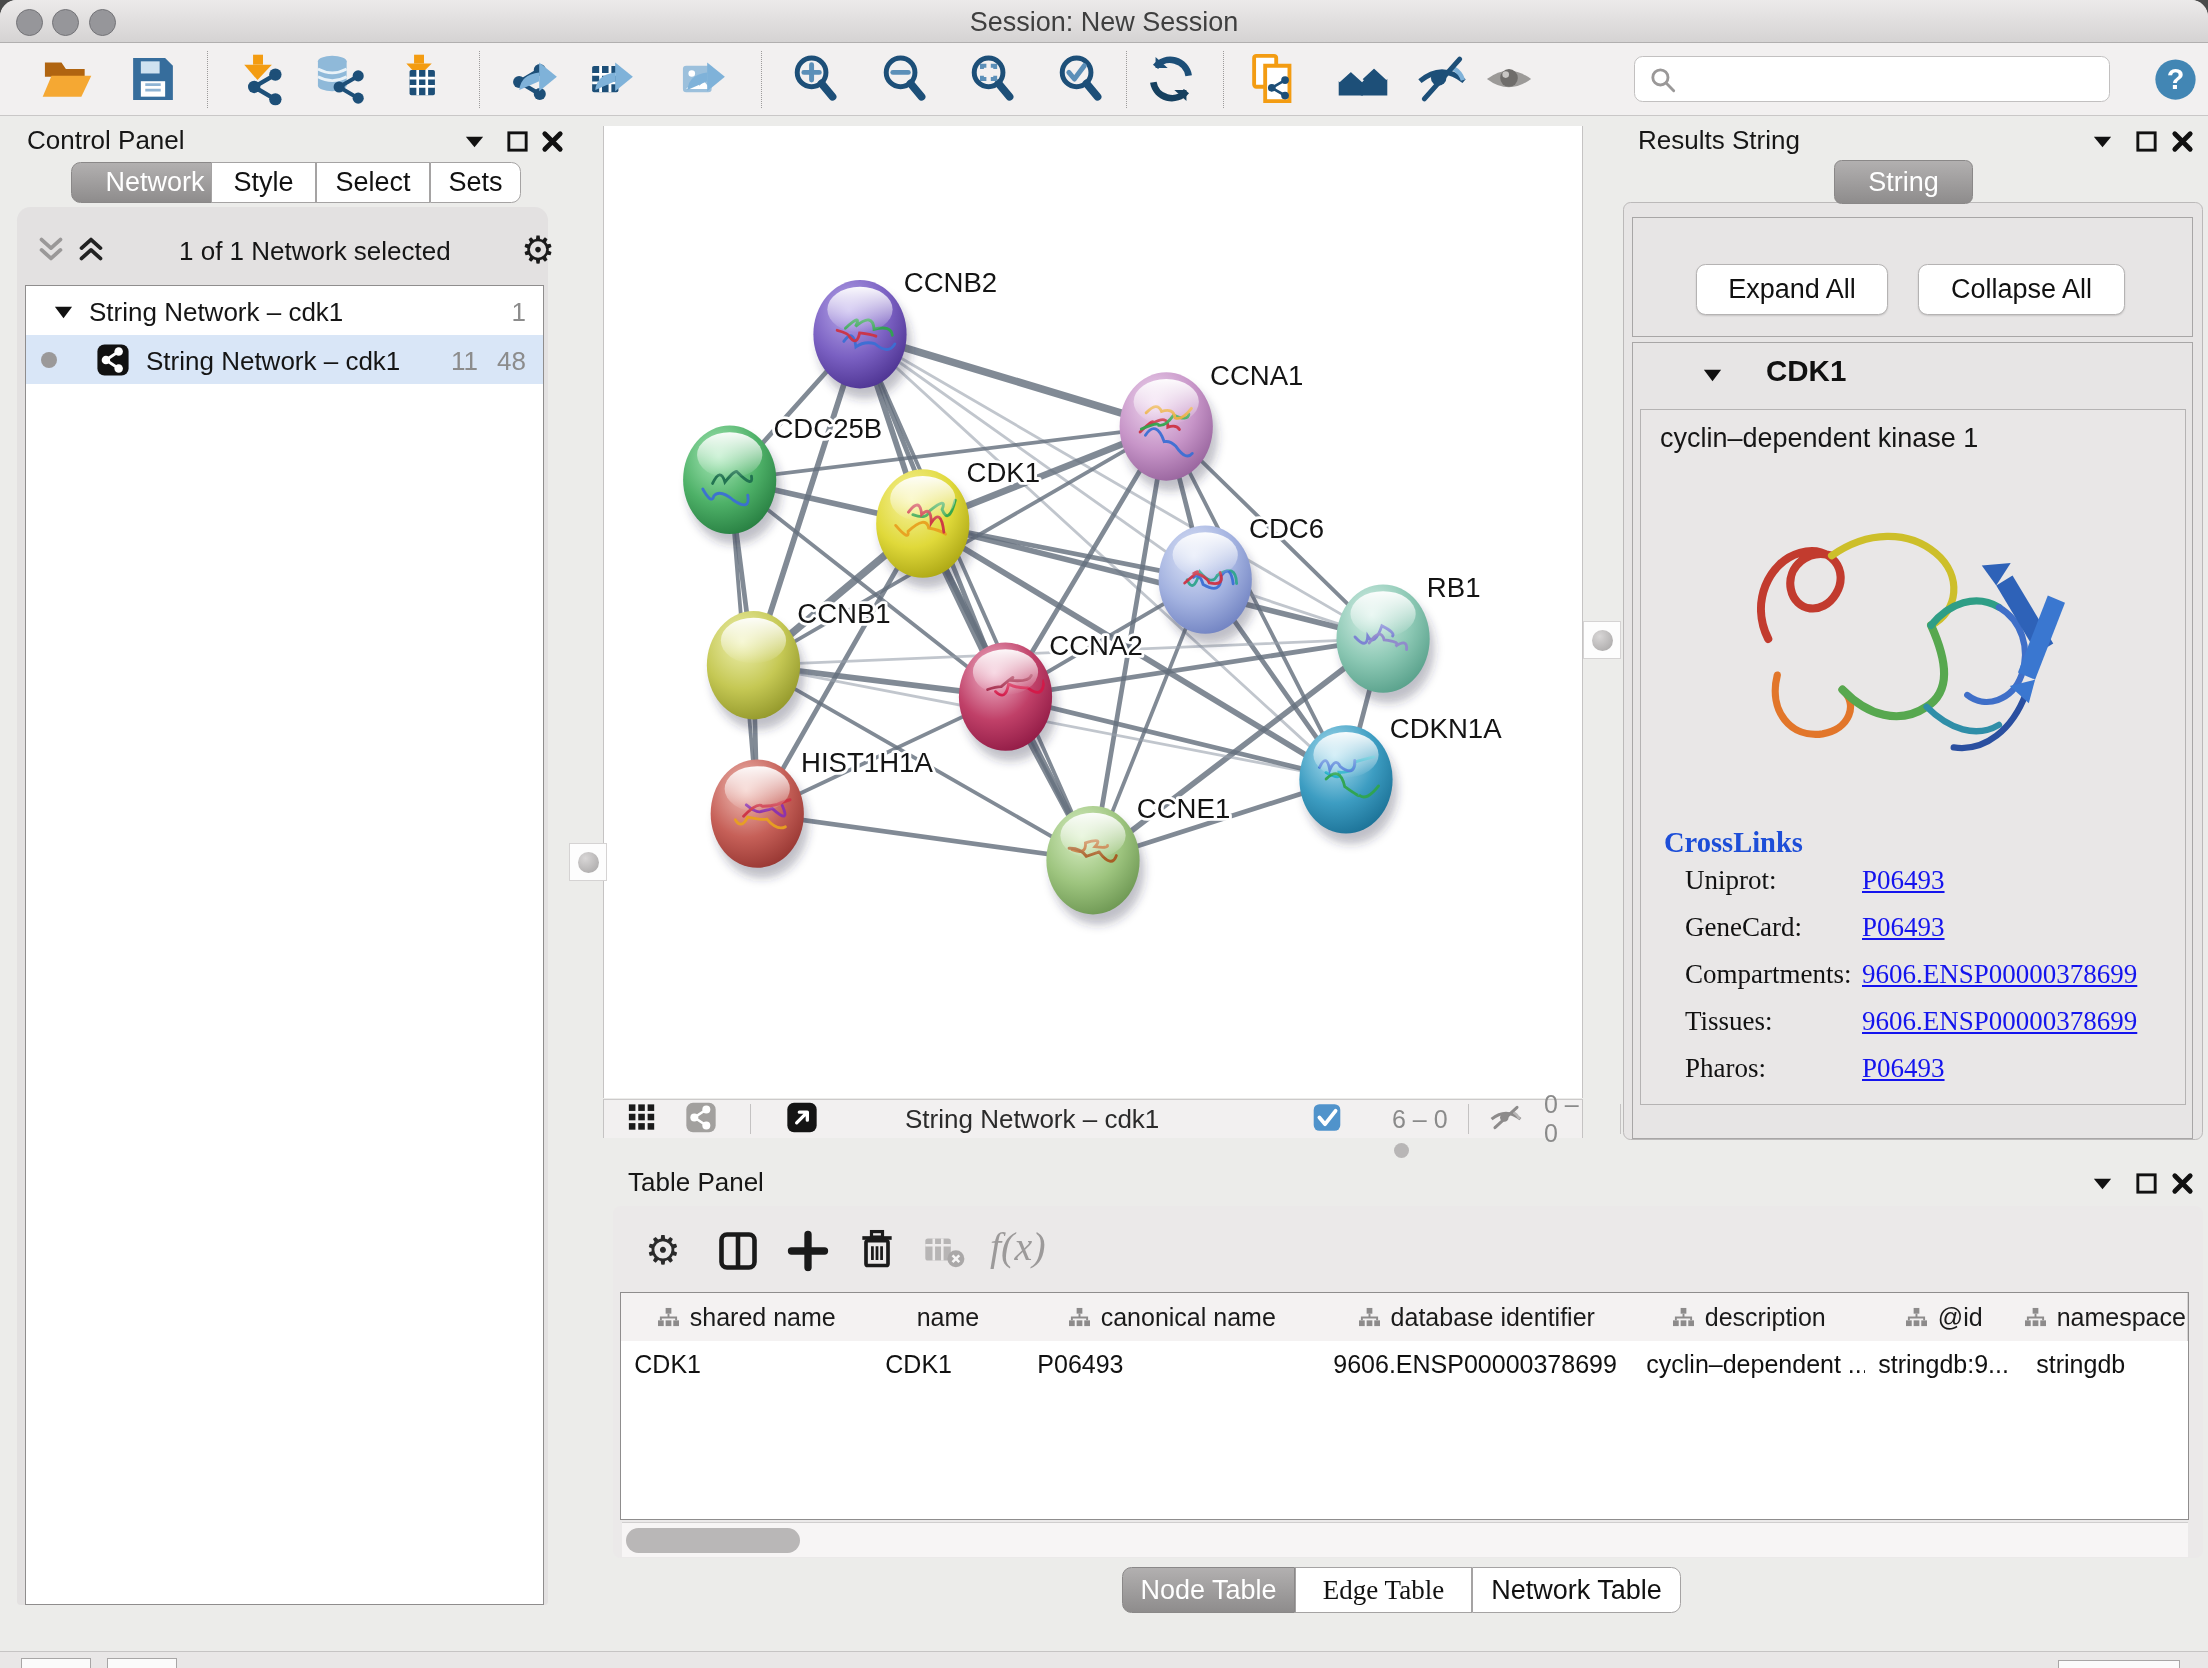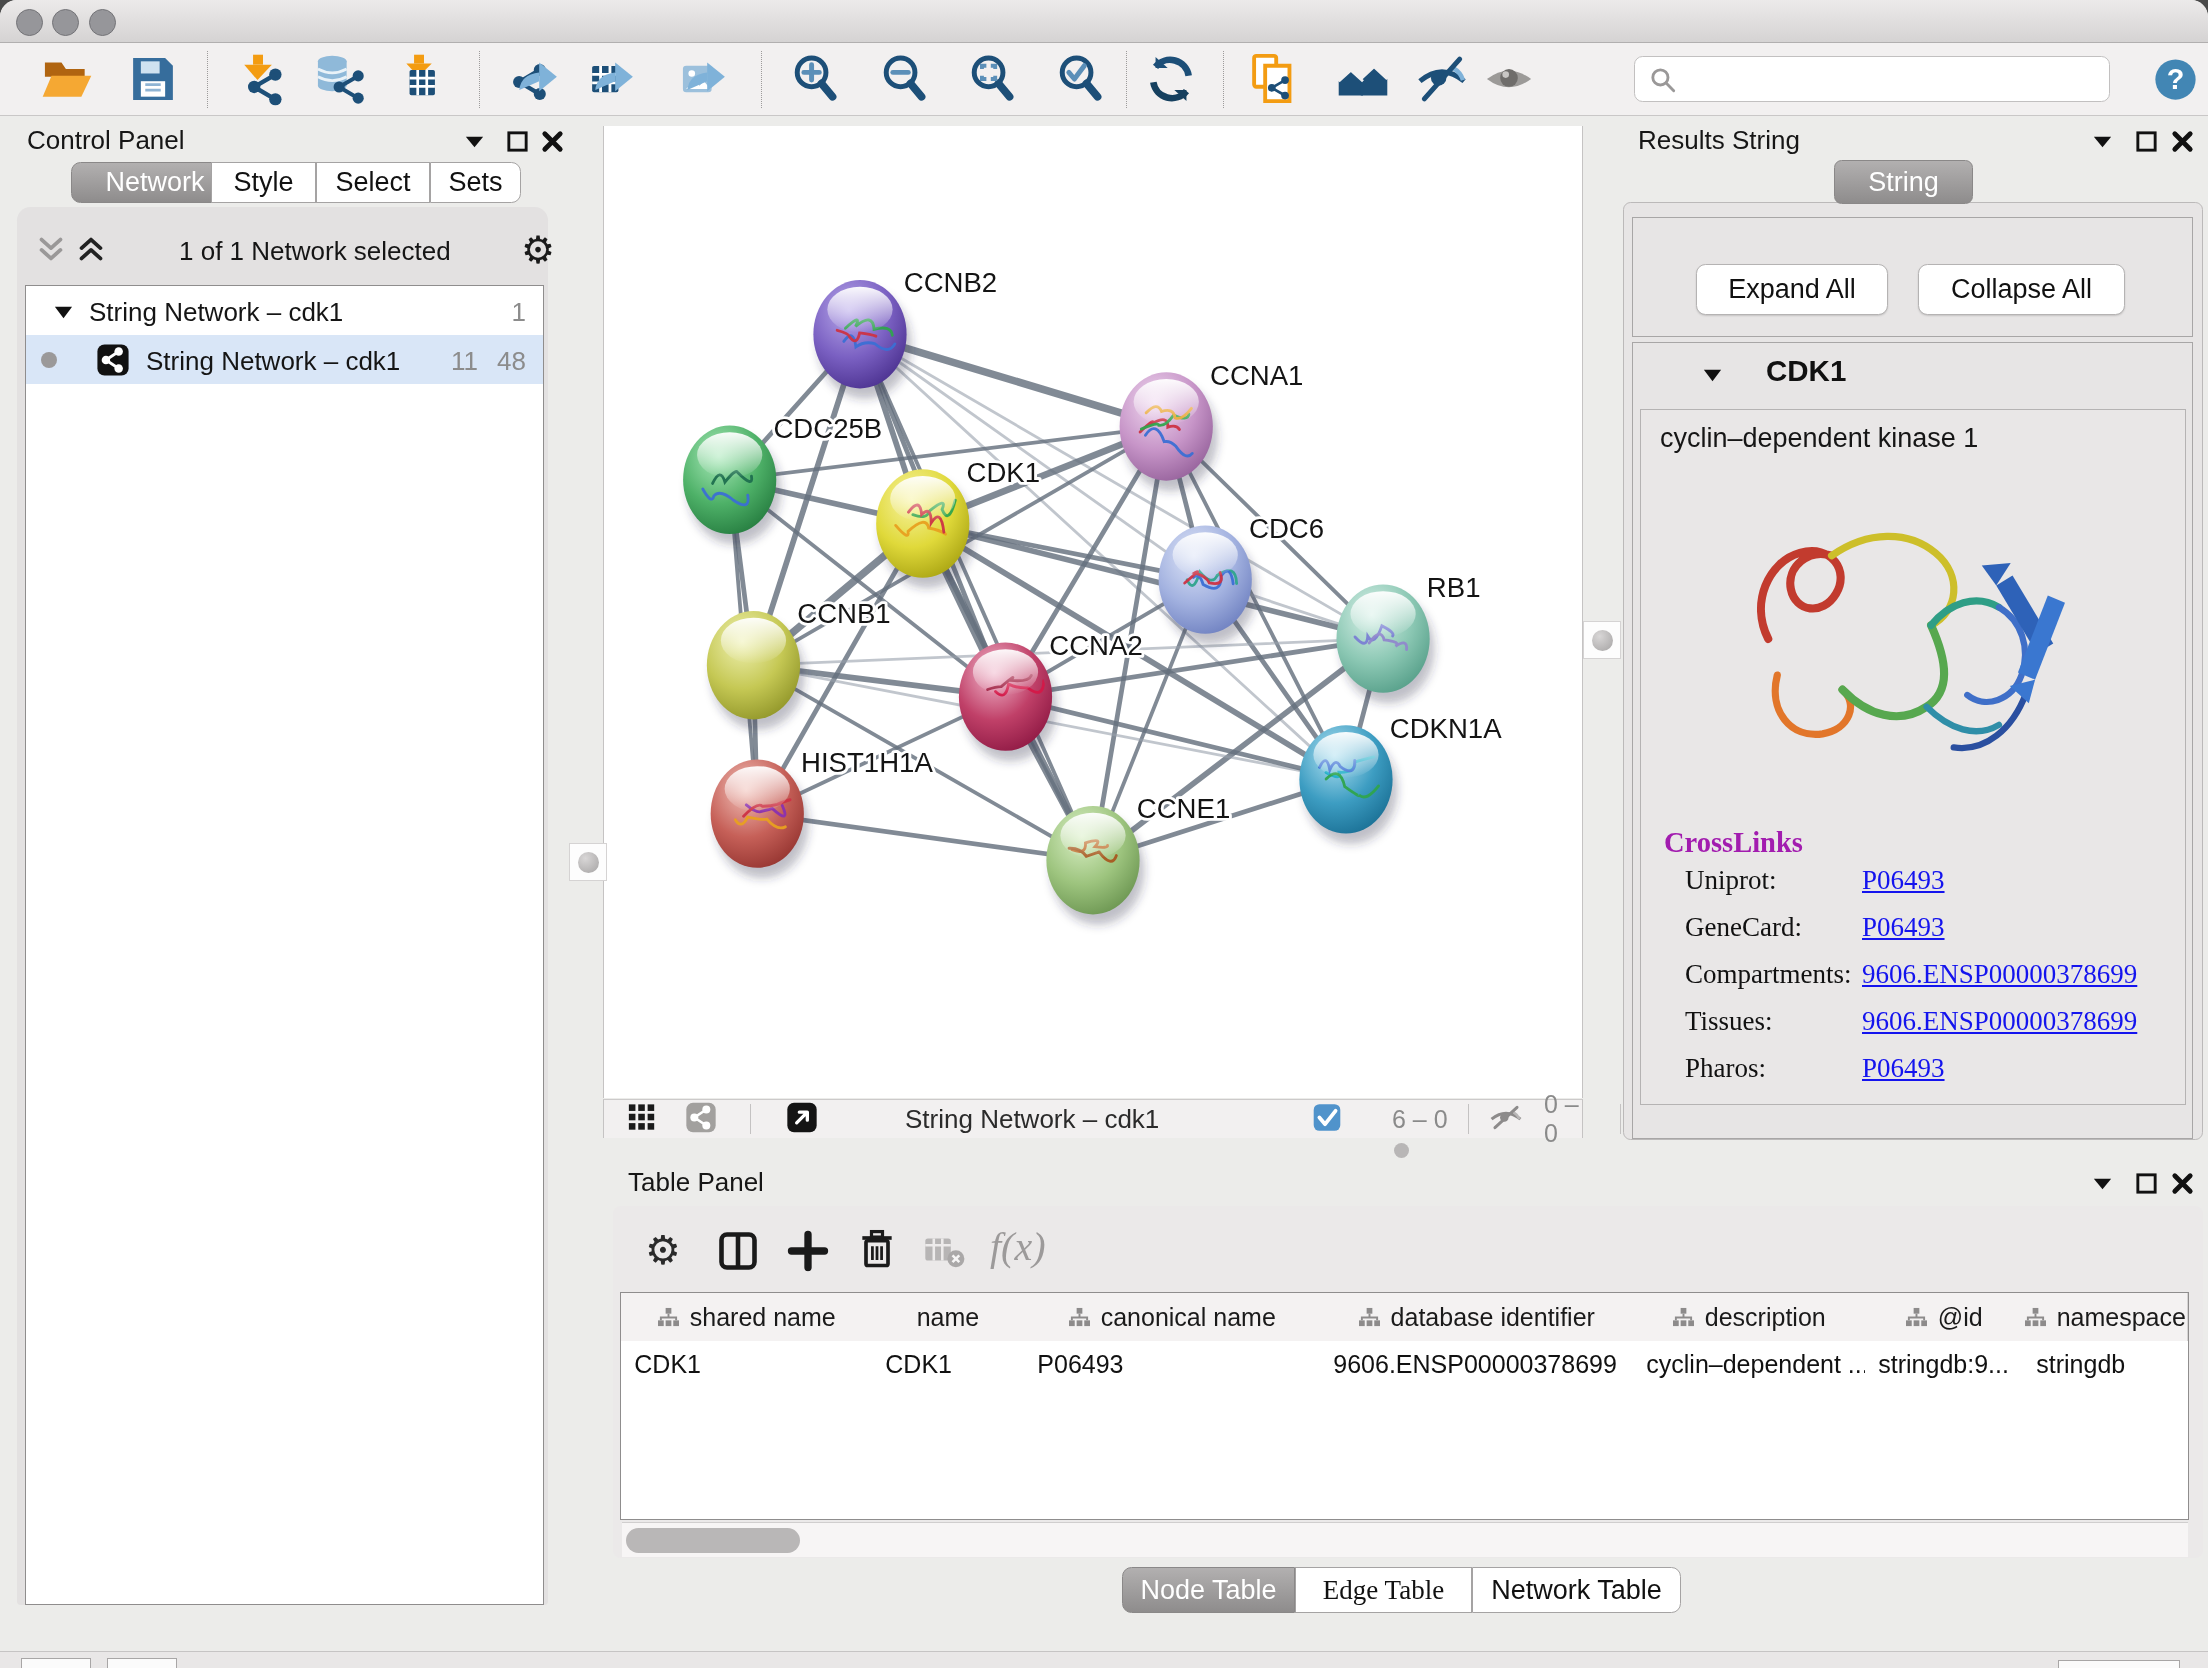--- a/index.html
+++ b/index.html
@@ -75,20 +75,21 @@
 </style>
 </head>
 <body>
 
 <div class="window">
 
   <div class="abs titlebar">
     <span class="tl" style="left:16px"></span>
     <span class="tl" style="left:52px"></span>
     <span class="tl" style="left:89px"></span>
+    <div class="wtitle">Session: New Session</div>
   </div>
 
   <div class="abs toolbar" id="main-toolbar">
     <div class="searchwrap">
       <svg width="28.5" height="28.5" viewBox="0 0 30 30">
         <circle cx="12" cy="12" r="8" fill="none" stroke="#9a9898" stroke-width="3"></circle>
         <line x1="18" y1="18" x2="26" y2="26" stroke="#9a9898" stroke-width="3" stroke-linecap="round"></line>
       </svg>
       <input type="text" placeholder="" style="">
     </div>
@@ -695,21 +696,21 @@
         <path d="M240 175 C260 150 290 140 315 155" stroke="#2f9e86" stroke-width="8"></path>
         <path d="M235 265 C260 290 290 300 315 285" stroke="#2f8ea8" stroke-width="7"></path>
         <path d="M315 155 C340 170 350 200 340 230 C330 258 300 268 280 252" stroke="#3f6fc8" stroke-width="7"></path>
         <path d="M345 250 C330 290 300 315 265 310" stroke="#2a4fa0" stroke-width="7"></path>
       </g>
       <path d="M330 120 L375 195 L357 206 L312 131 Z" fill="#2e62b8"></path>
       <path d="M312 131 l-16 -22 32 -3 z" fill="#2e62b8"></path>
       <path d="M388 150 L355 235 L336 227 L369 142 Z" fill="#3a77d0"></path>
       <path d="M355 235 l-7 26 -21 -19 z" fill="#3a77d0"></path>
     </svg>
-    <div class="serif" style="position:absolute;left:23px;top:417px;font-size:28.5px;font-weight:bold;color:#a21caf">CrossLinks</div>
+    <div class="serif" style="position:absolute;left:23px;top:417px;font-size:28.5px;font-weight:bold;color:#1d4ed8">CrossLinks</div>
     <div id="xl-rows" style="position:absolute;left:44px;top:455px;width:476px">
         <div style="display: flex; margin-bottom: 16px;">
           <span class="serif xl-label" style="width:177px">Uniprot:</span>
           <a class="serif xl-link">P06493</a>
         </div>
         <div style="display: flex; margin-bottom: 16px;">
           <span class="serif xl-label" style="width:177px">GeneCard:</span>
           <a class="serif xl-link">P06493</a>
         </div>
         <div style="display: flex; margin-bottom: 16px;">

